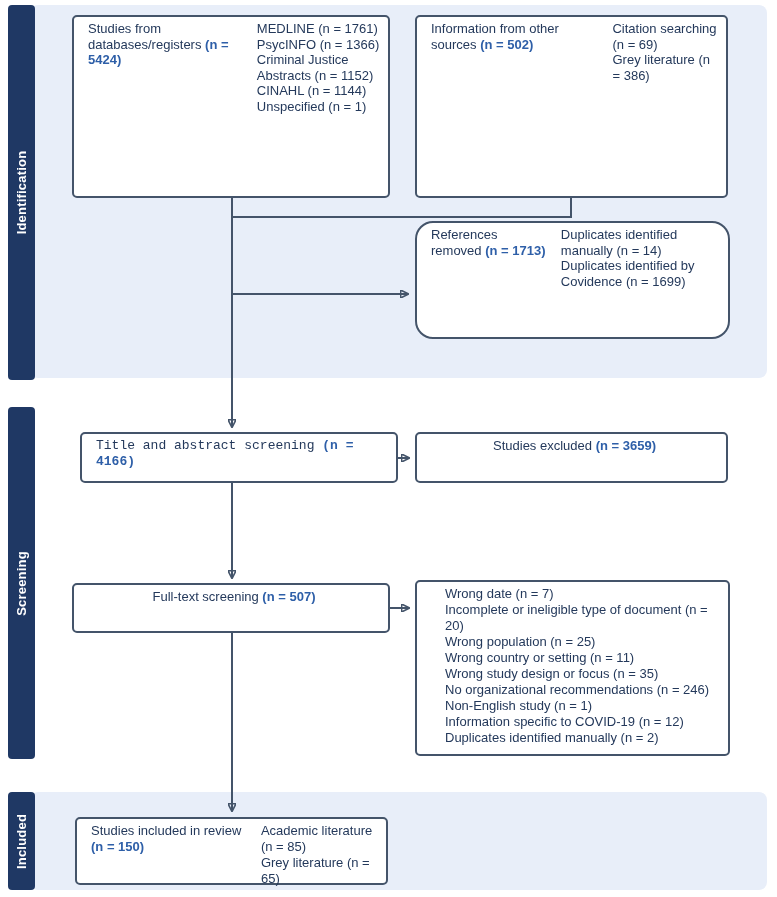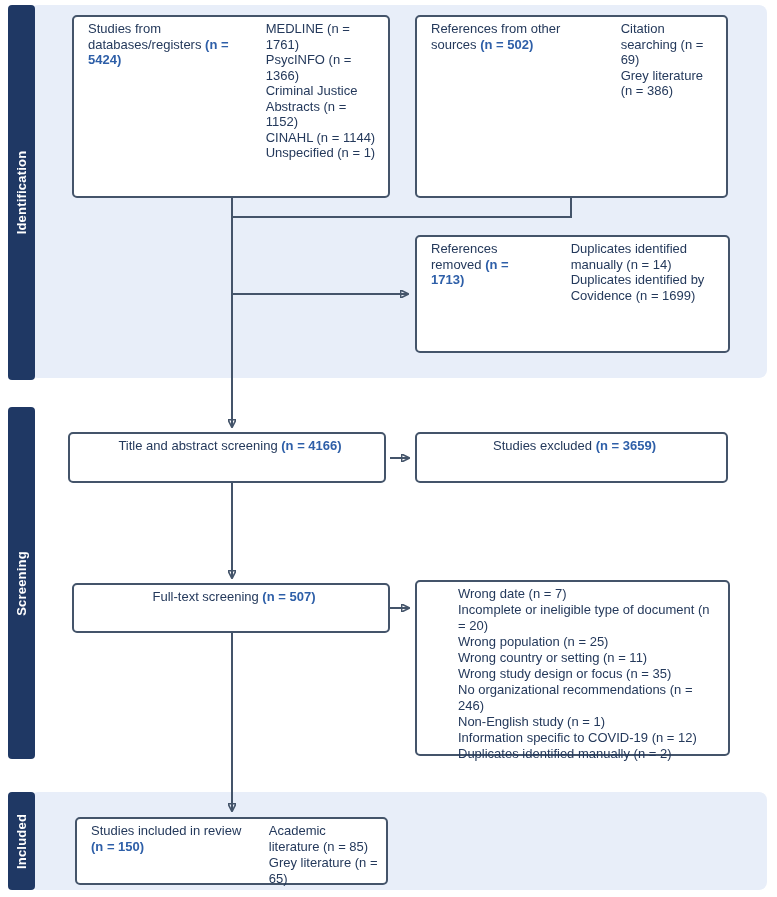--- a/index.html
+++ b/index.html
@@ -62,37 +62,37 @@
     z-index:2;
     color:var(--text-dark);
     font-size:13px;
     line-height:15.5px;
   }
   .box-title .count{
     color:var(--accent-blue);
     font-weight:bold;
   }
   .box-items div{
-    margin-left:27px;
+    margin-left:14px;
   }
   #connectors{
     position:absolute;
     left:0;top:0;
     z-index:1;
   }
   #connectors path{
     stroke:var(--border-slate);
     stroke-width:2;
     fill:none;
   }
   
   #box-databases{left:72px;top:15px;width:318px;height:183px;}
   #box-other-sources{left:415px;top:15px;width:313px;height:183px;}
-  #box-removed{left:415px;top:235px;width:315px;height:118px;}
-  #box-title-abstract{left:68px;top:432px;width:318px;height:51px;}
+  #box-removed{left:415px;top:221px;width:315px;height:118px;border-radius:18px;}
+  #box-title-abstract{left:80px;top:432px;width:318px;height:51px;font-family:Liberation Mono, monospace;}
   #box-excluded-screening{left:415px;top:432px;width:313px;height:51px;}
   #box-fulltext{left:72px;top:583px;width:318px;height:50px;}
   #box-excluded-fulltext{left:415px;top:580px;width:315px;height:176px;line-height:16px;}
   #box-included{left:75px;top:817px;width:313px;height:68px;line-height:16px;}
 </style>
 </head>
 <body>
 
 <div id="canvas">
 
@@ -133,21 +133,21 @@
         <div>MEDLINE (n = 1761)</div>
         <div>PsycINFO (n = 1366)</div>
         <div>Criminal Justice Abstracts (n = 1152)</div>
         <div>CINAHL (n = 1144)</div>
         <div>Unspecified (n = 1)</div>
       </div>
   </div>
 
   <div class="node" id="box-other-sources">
     <div class="box-title">
-      <span>References from other sources</span>
+      <span>Information from other sources</span>
       <span class="count">(n = 502)</span>
     </div>
     <div class="box-items">
         <div>Citation searching (n = 69)</div>
         <div>Grey literature (n = 386)</div>
       </div>
   </div>
 
   <div class="node" id="box-removed">
     <div class="box-title">

